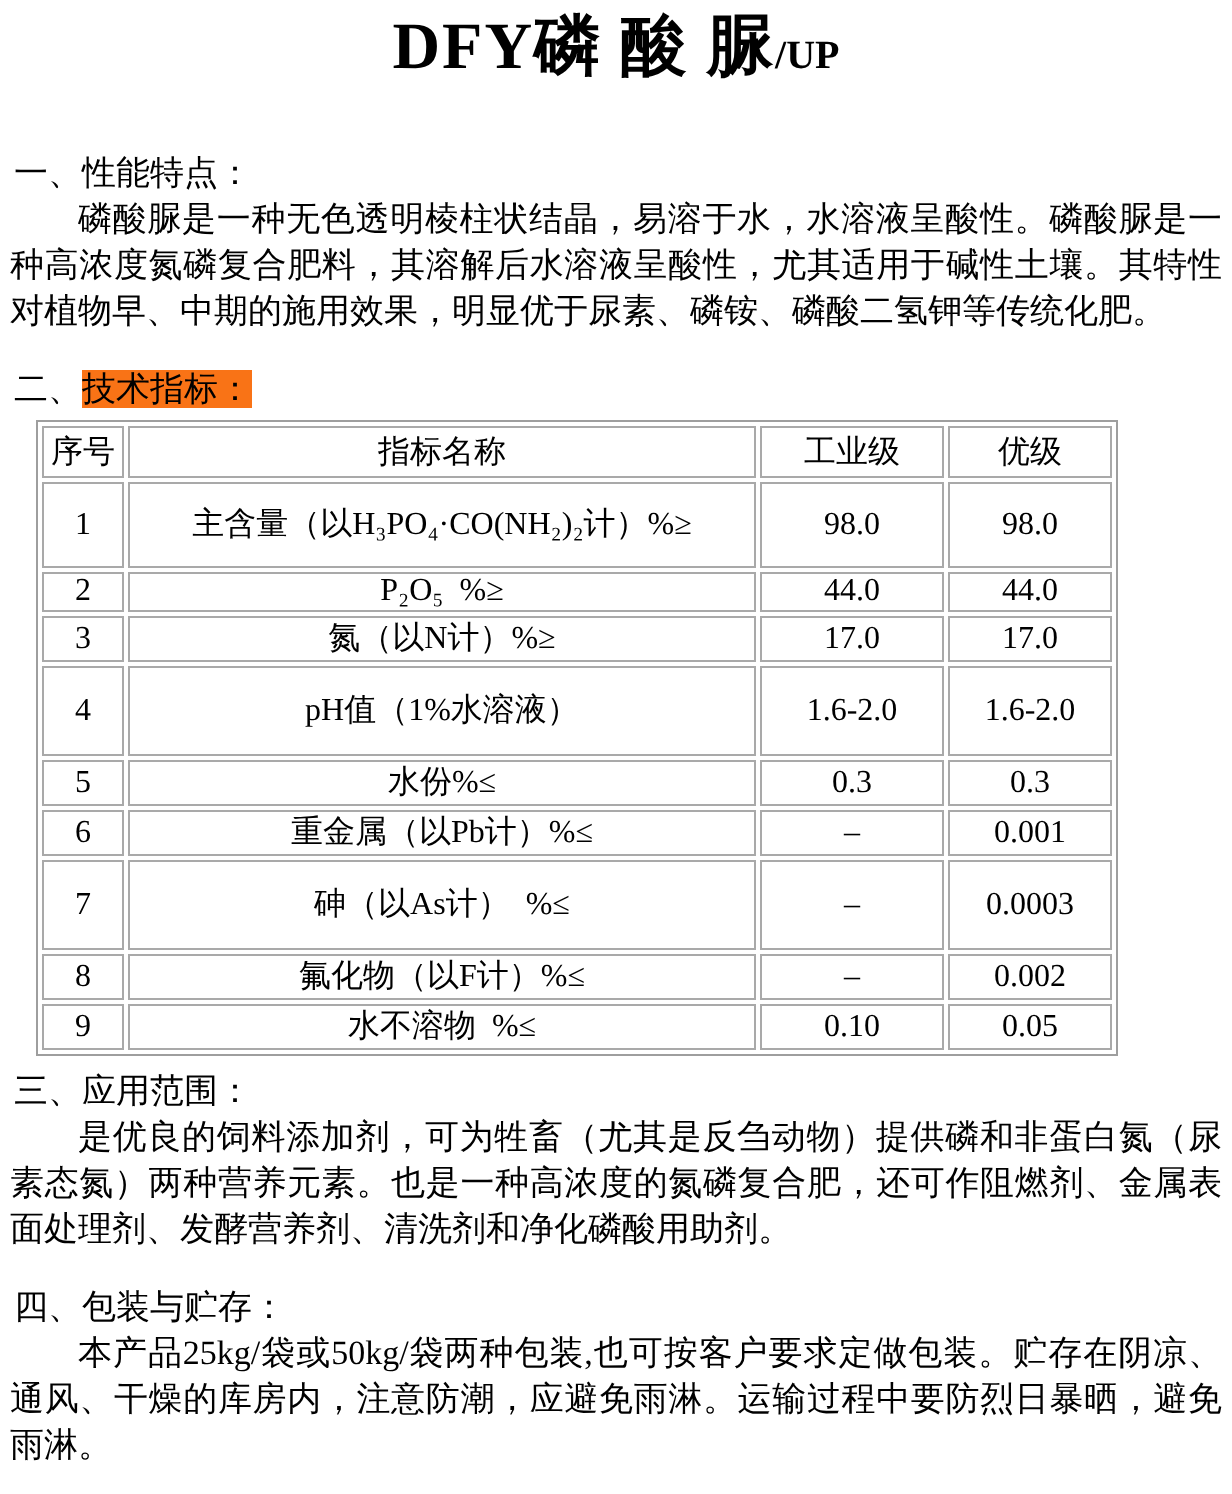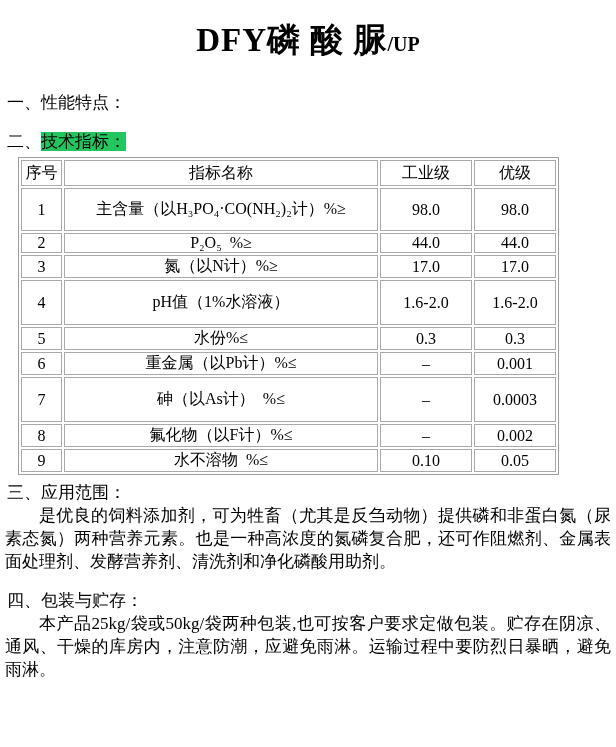--- a/index.html
+++ b/index.html
@@ -5,21 +5,21 @@
   html, body { margin: 0; padding: 0; }
   body {
     width: 616px; height: 747px;
     background: #ffffff; color: #000000;
     font-family: "Liberation Serif", "DejaVu Serif", serif;
     overflow: hidden;
   }
   .page { width: 616px; height: 747px; position: relative; }
 
   .title {
-    margin: 18px 0 0 0;
+    margin: 2px 0 0 0;
     text-align: center;
     font-size: 33px;
     font-weight: bold;
     line-height: 44px;
     letter-spacing: 1px;
     white-space: pre;
   }
   .title-suffix { font-size: 20px; font-weight: bold; letter-spacing: 0; }
 
   .formula {
@@ -29,21 +29,21 @@
     white-space: pre;
   }
 
   .heading {
     margin: 16px 0 0 7px;
     font-size: 17px;
     line-height: 23px;
     white-space: pre;
   }
   .heading.mt1 { margin-top: 25px; }
-  .hl { background: #22c55e; }
+  .hl { background: #f97316; }
 
   .para {
     margin: 0 5px 0 5px;
     font-size: 17px;
     line-height: 23px;
     text-indent: 2em;
     text-align: justify;
   }
 
   table.spec {
@@ -73,20 +73,21 @@
 </style>
 </head>
 <body>
 
 <div class="page">
 
   <h1 class="title"><span>DFY磷 酸 脲</span><span class="title-suffix">/UP</span></h1>
 
 
   <div class="heading mt1">一、性能特点：</div>
+  <p class="para">磷酸脲是一种无色透明棱柱状结晶，易溶于水，水溶液呈酸性。磷酸脲是一种高浓度氮磷复合肥料，其溶解后水溶液呈酸性，尤其适用于碱性土壤。其特性对植物早、中期的施用效果，明显优于尿素、磷铵、磷酸二氢钾等传统化肥。</p>
 
   <div class="heading"><span>二、</span><span class="hl">技术指标：</span></div>
 
   <table class="spec">
     <colgroup>
       <col style="width:41px">
         <col style="width:314px">
         <col style="width:92px">
         <col style="width:82px">
     </colgroup>

